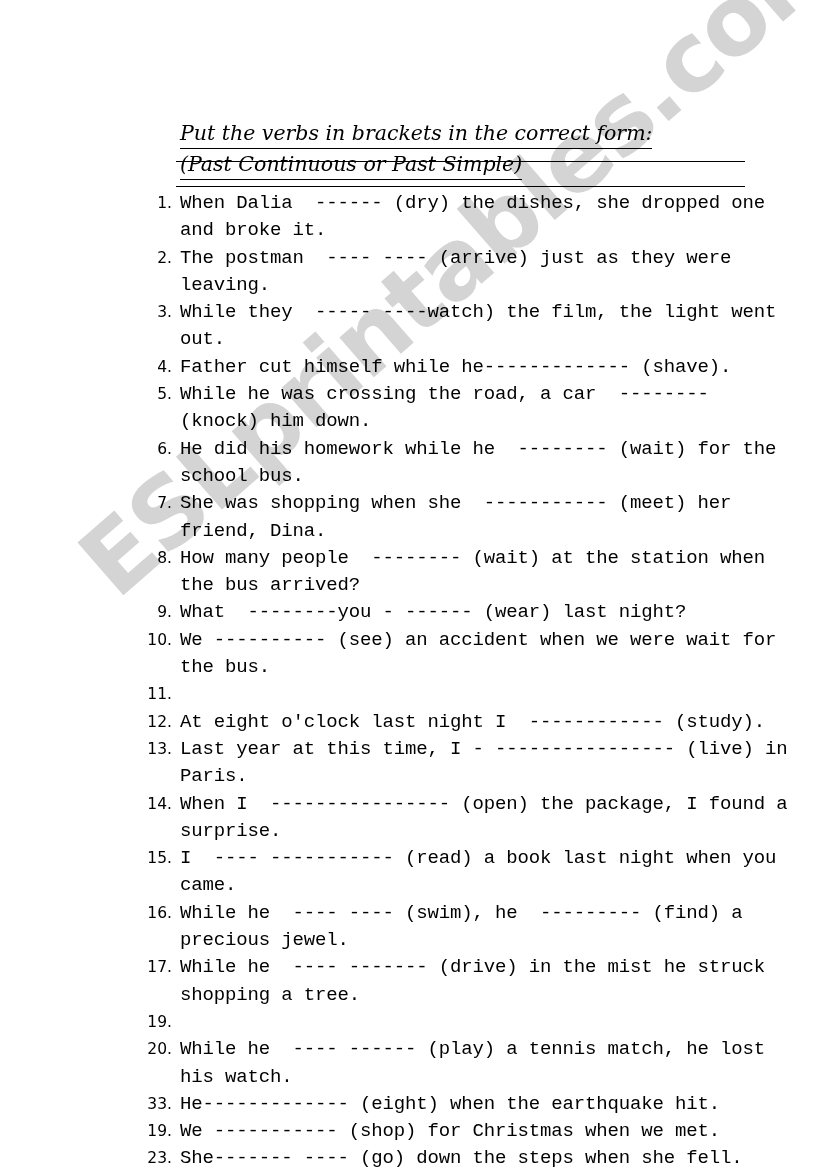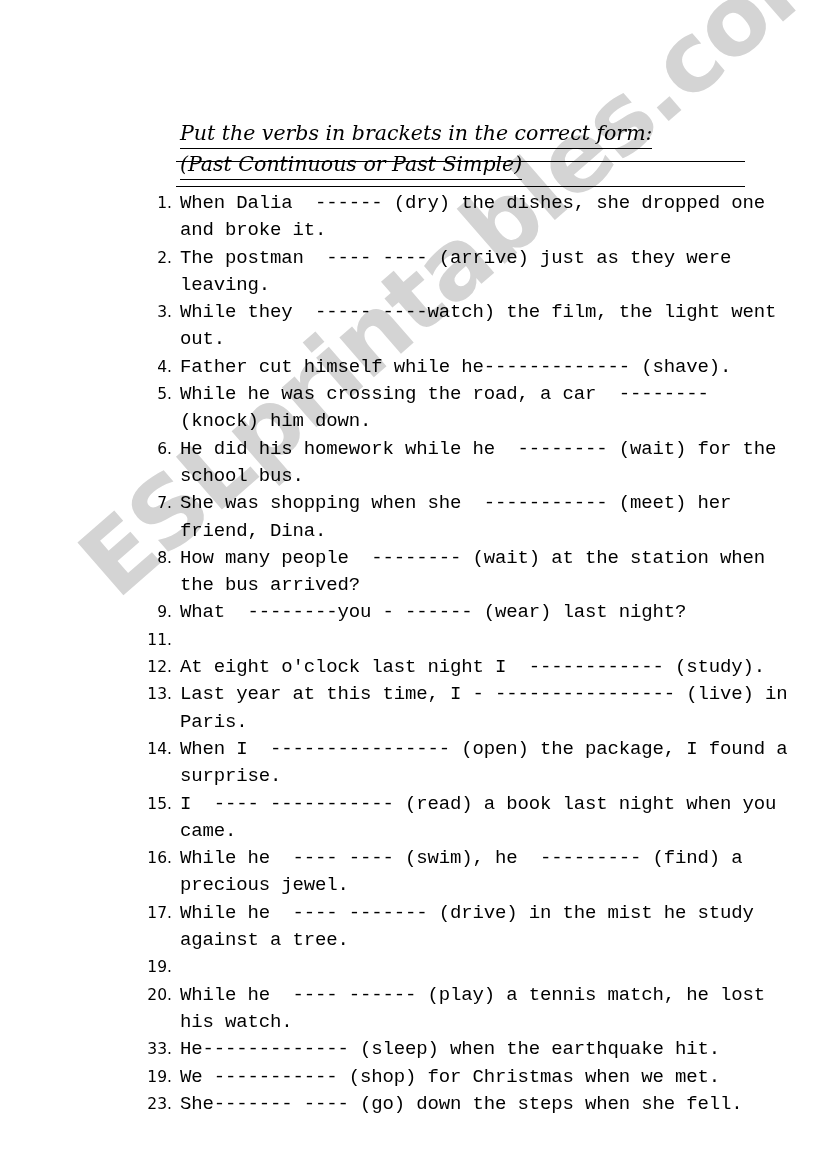--- a/index.html
+++ b/index.html
@@ -161,20 +161,24 @@
       </div>
       <div class="item">
         <div class="item-num">8.</div>
         <div class="item-text">How many people  -------- (wait) at the station when the bus arrived?</div>
       </div>
       <div class="item">
         <div class="item-num">9.</div>
         <div class="item-text">What  --------you - ------ (wear) last night?</div>
       </div>
       <div class="item">
+        <div class="item-num">10.</div>
+        <div class="item-text">We ---------- (see) an accident when we were wait for the bus.</div>
+      </div>
+      <div class="item">
         <div class="item-num">11.</div>
       </div>
       <div class="item">
         <div class="item-num">12.</div>
         <div class="item-text">At eight o'clock last night I  ------------ (study).</div>
       </div>
       <div class="item">
         <div class="item-num">13.</div>
         <div class="item-text">Last year at this time, I - ---------------- (live) in Paris.</div>
       </div>
@@ -185,32 +189,32 @@
       <div class="item">
         <div class="item-num">15.</div>
         <div class="item-text">I  ---- ----------- (read) a book last night when you came.</div>
       </div>
       <div class="item">
         <div class="item-num">16.</div>
         <div class="item-text">While he  ---- ---- (swim), he  --------- (find) a precious jewel.</div>
       </div>
       <div class="item">
         <div class="item-num">17.</div>
-        <div class="item-text">While he  ---- ------- (drive) in the mist he study against a tree.</div>
+        <div class="item-text">While he  ---- ------- (drive) in the mist he struck shopping a tree.</div>
       </div>
       <div class="item">
         <div class="item-num">19.</div>
       </div>
       <div class="item">
         <div class="item-num">20.</div>
         <div class="item-text">While he  ---- ------ (play) a tennis match, he lost his watch.</div>
       </div>
       <div class="item">
         <div class="item-num">33.</div>
-        <div class="item-text">He------------- (sleep) when the earthquake hit.</div>
+        <div class="item-text">He------------- (eight) when the earthquake hit.</div>
       </div>
       <div class="item">
         <div class="item-num">19.</div>
         <div class="item-text">We ----------- (shop) for Christmas when we met.</div>
       </div>
       <div class="item">
         <div class="item-num">23.</div>
         <div class="item-text">She------- ---- (go) down the steps when she fell.</div>
       </div>
     </div>

